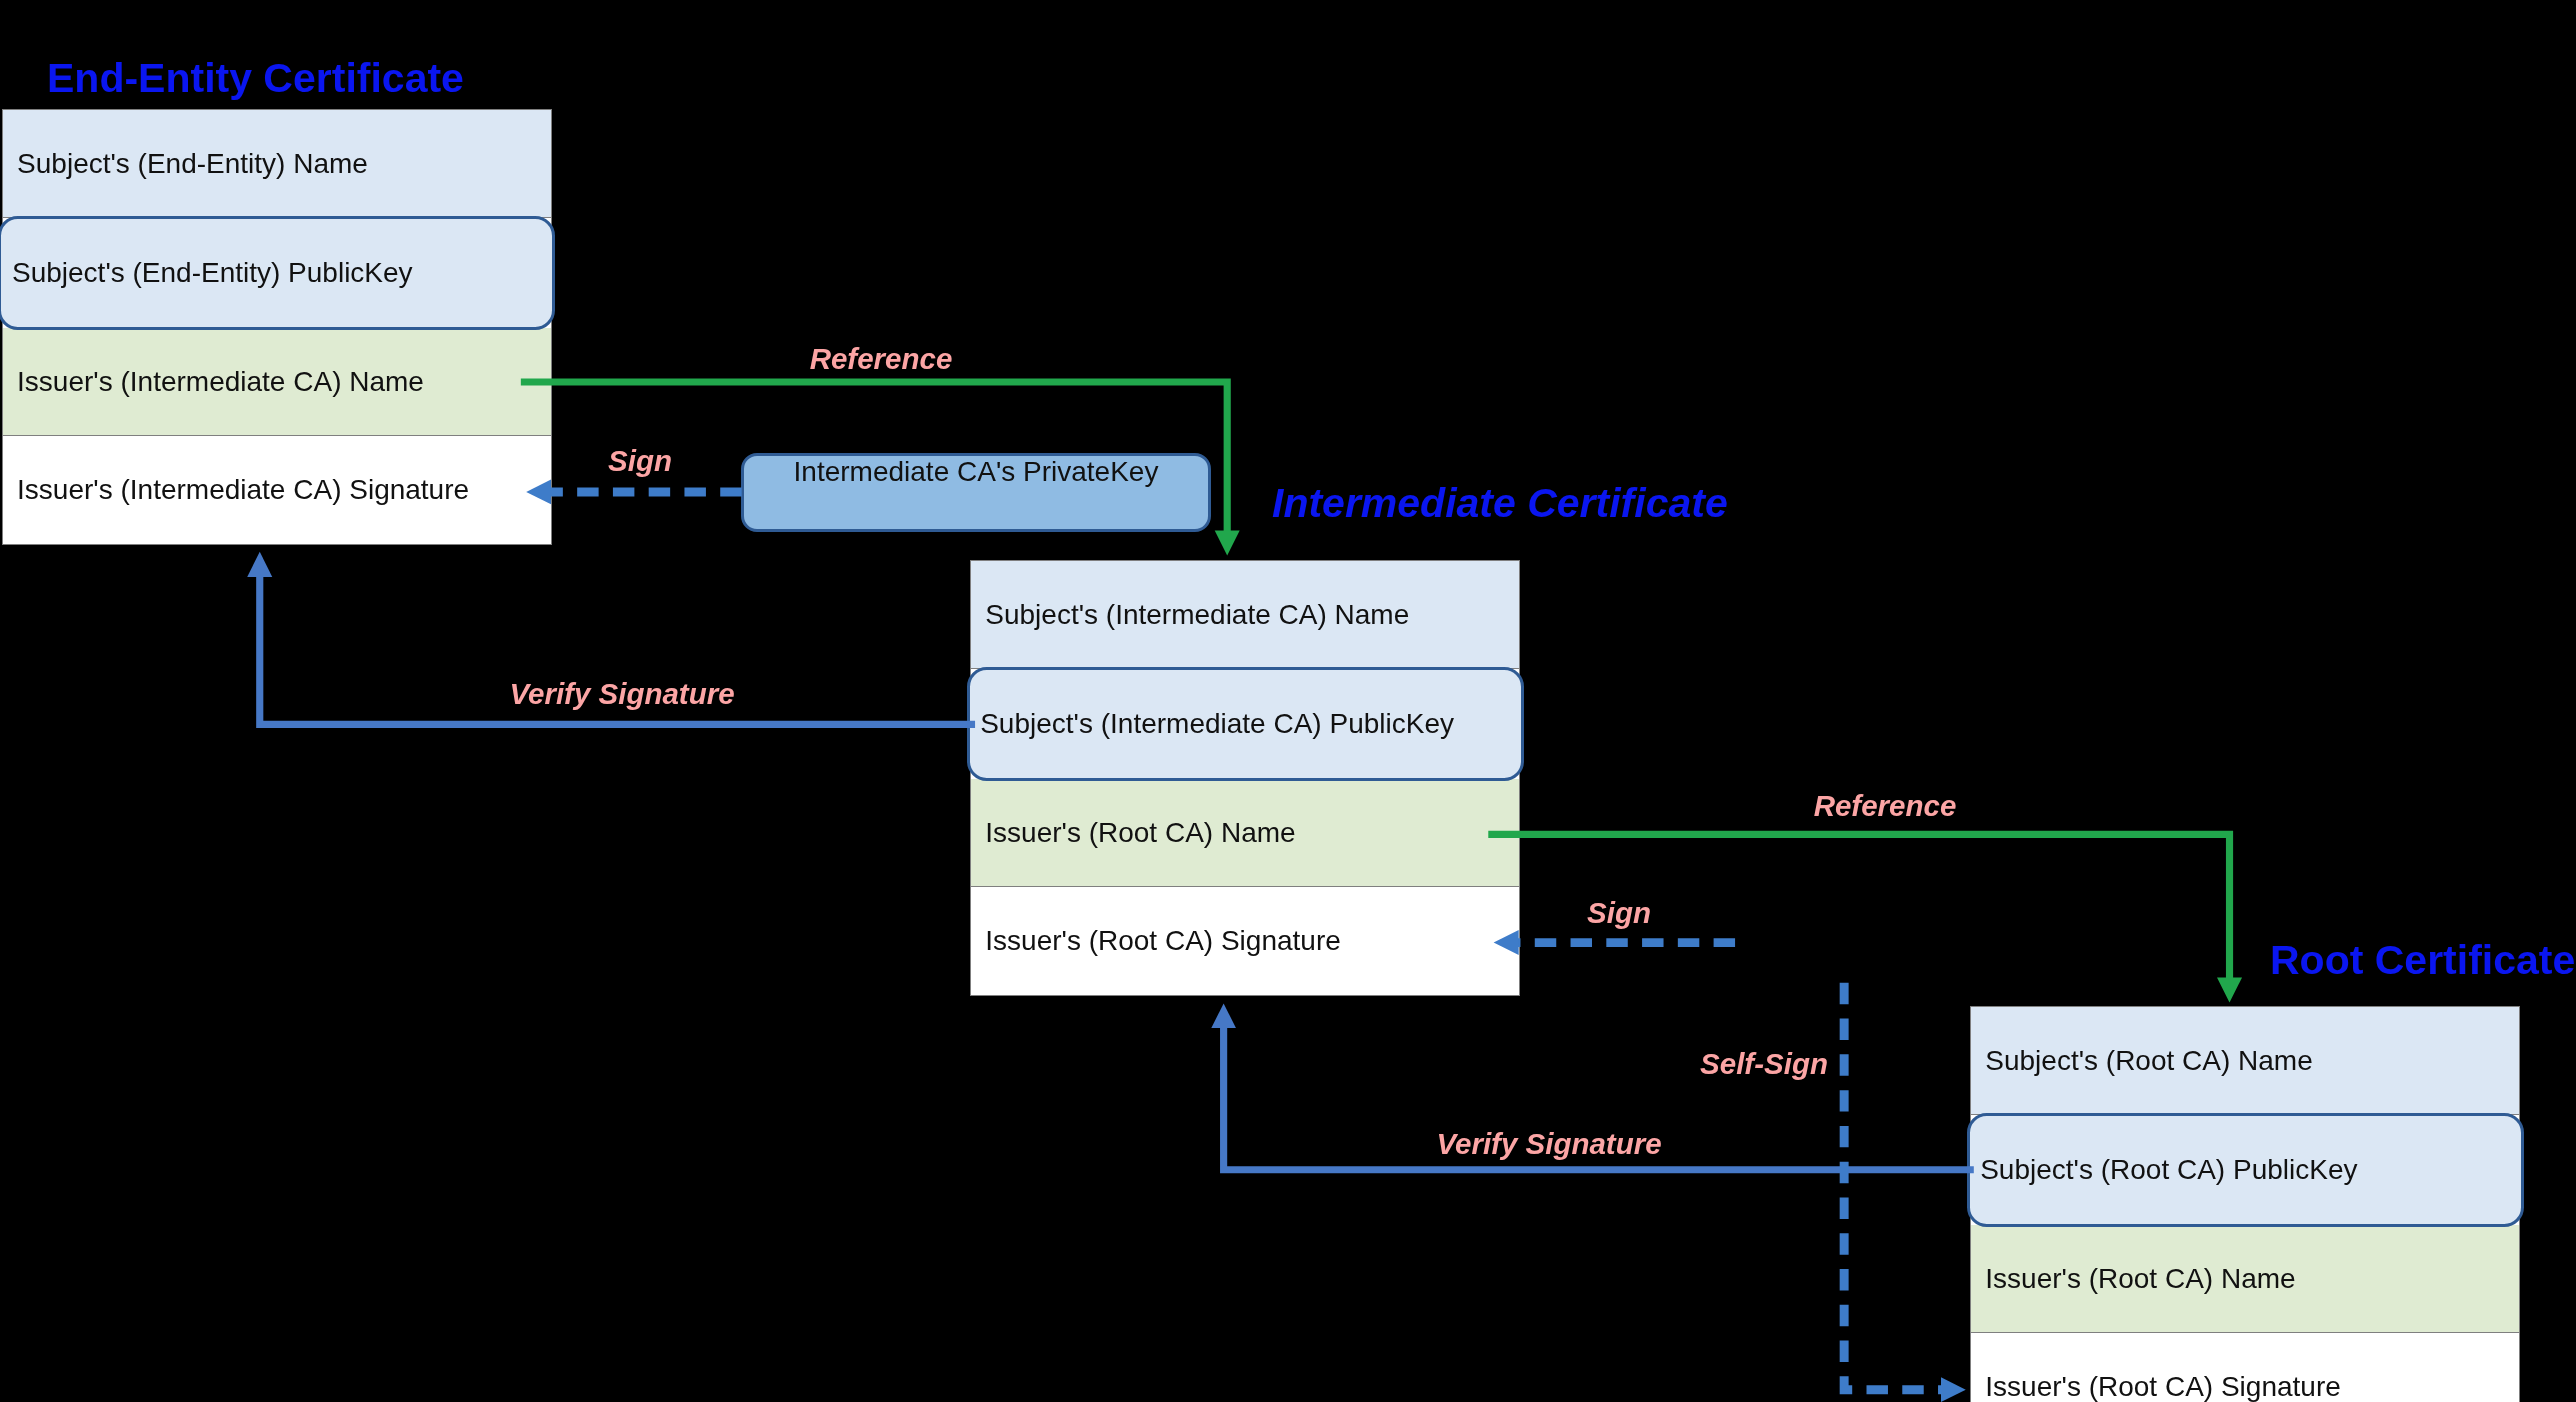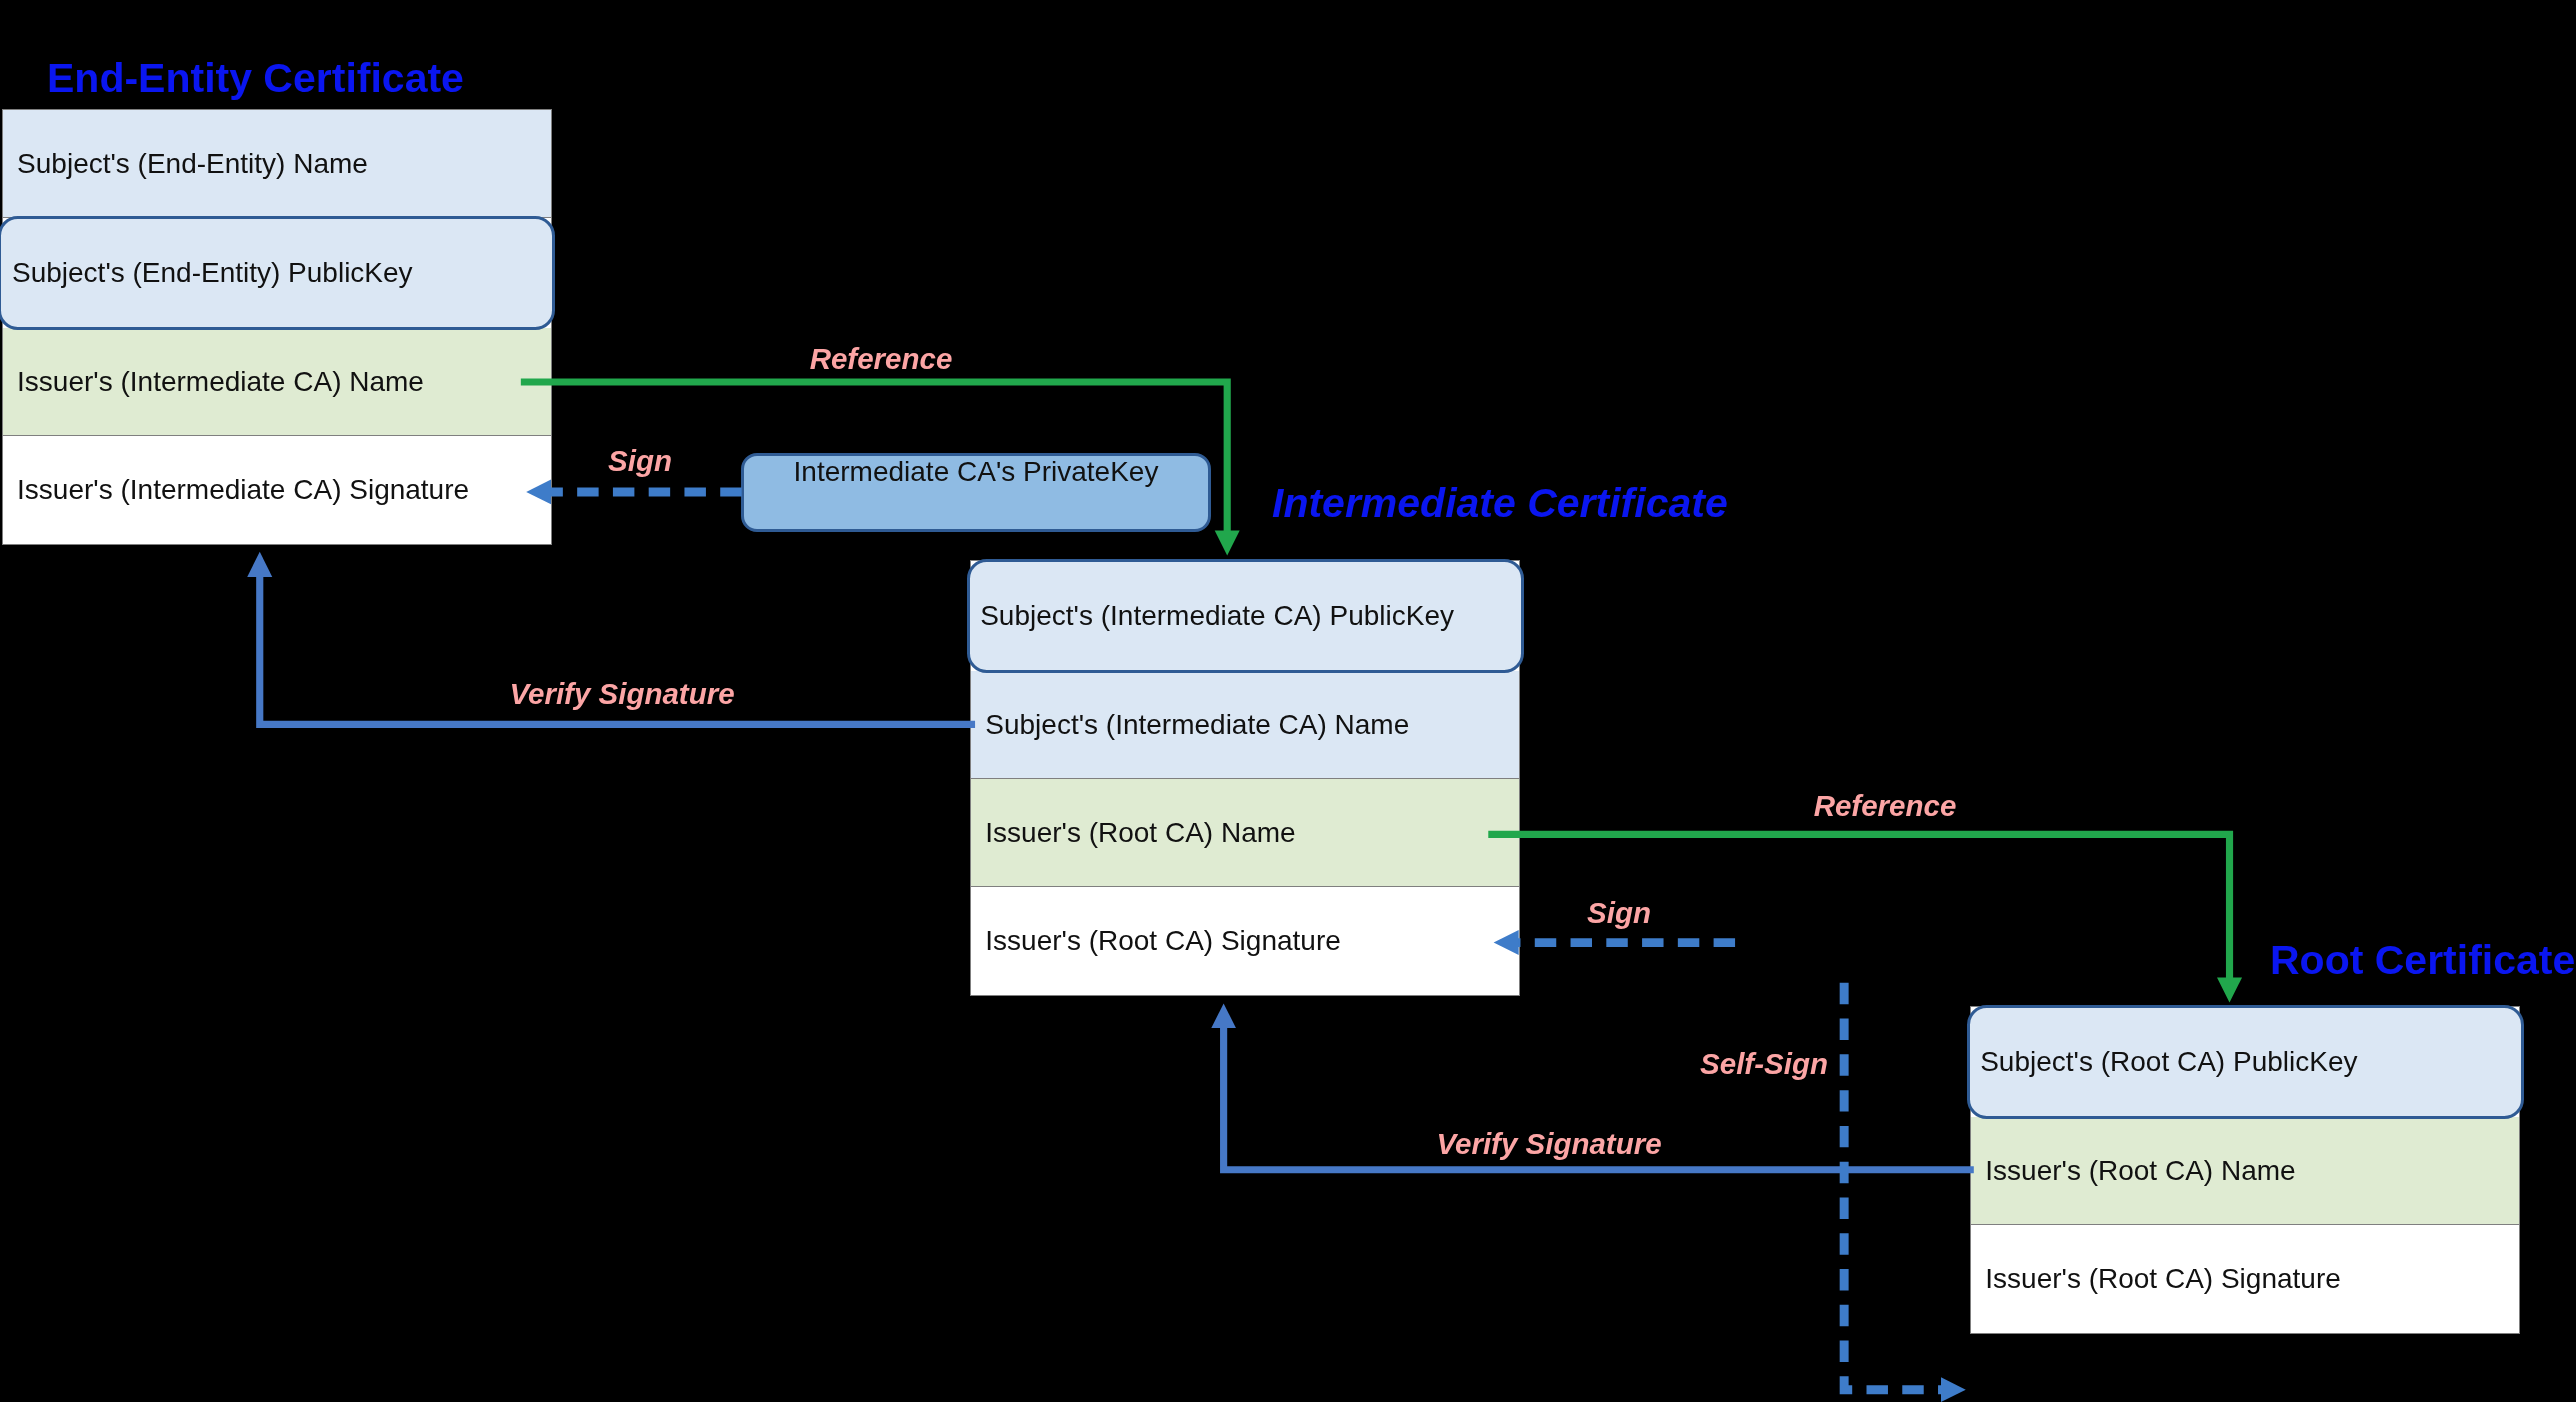--- a/index.html
+++ b/index.html
@@ -68,43 +68,48 @@
         <span>) Name</span>
     </div>
     <div class="cert-row row-white">
       <span>Issuer's (</span>
         <span class="b">Intermediate CA</span>
         <span>) Signature</span>
     </div>
   </div>
 
   <div class="cert" style="left:970px;top:516px;">
-    <div class="cert-row row-blue row-pk">
-      <span>Subject's (Intermediate CA) PublicKey</span>
+    <div class="cert-row row-blue">
+      <span>Subject's (Intermediate CA) Name</span>
         <span class="b"></span>
         <span></span>
     </div>
-    <div class="cert-row row-blue">
-      <span>Subject's (Intermediate CA) Name</span>
+    <div class="cert-row row-blue row-pk">
+      <span>Subject's (Intermediate CA) PublicKey</span>
         <span class="b"></span>
         <span></span>
     </div>
     <div class="cert-row row-green">
       <span>Issuer's (</span>
         <span class="b">Root CA</span>
         <span>) Name</span>
     </div>
     <div class="cert-row row-white">
       <span>Issuer's (</span>
         <span class="b">Root CA</span>
         <span>) Signature</span>
     </div>
   </div>
 
   <div class="cert" style="left:1970px;top:962px;">
+    <div class="cert-row row-blue">
+      <span>Subject's (Root CA) Name</span>
+        <span class="b"></span>
+        <span></span>
+    </div>
     <div class="cert-row row-blue row-pk">
       <span>Subject's (Root CA) PublicKey</span>
         <span class="b"></span>
         <span></span>
     </div>
     <div class="cert-row row-green">
       <span>Issuer's (</span>
         <span class="b">Root CA</span>
         <span>) Name</span>
     </div>

